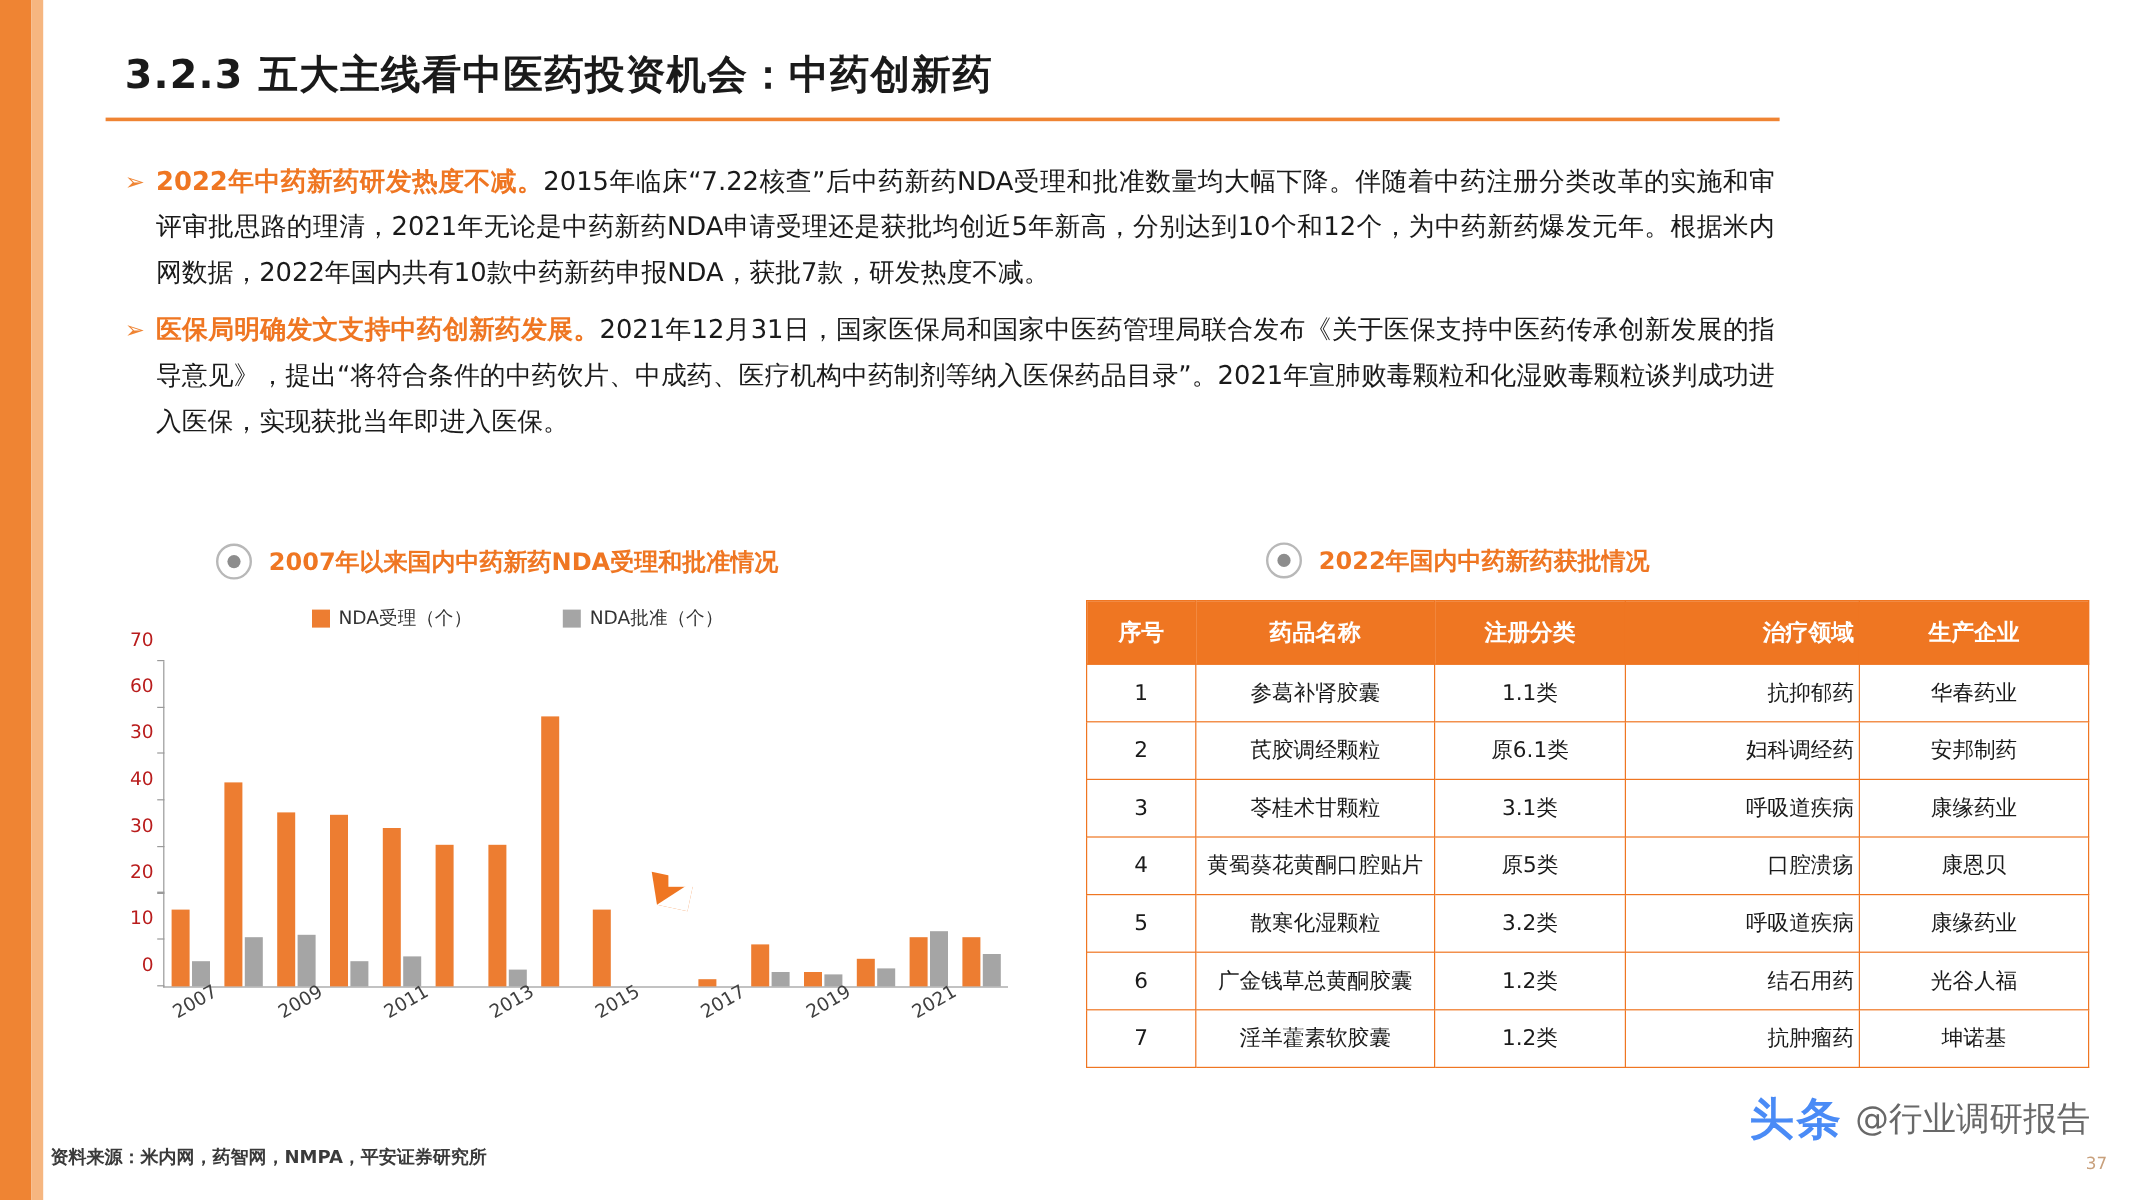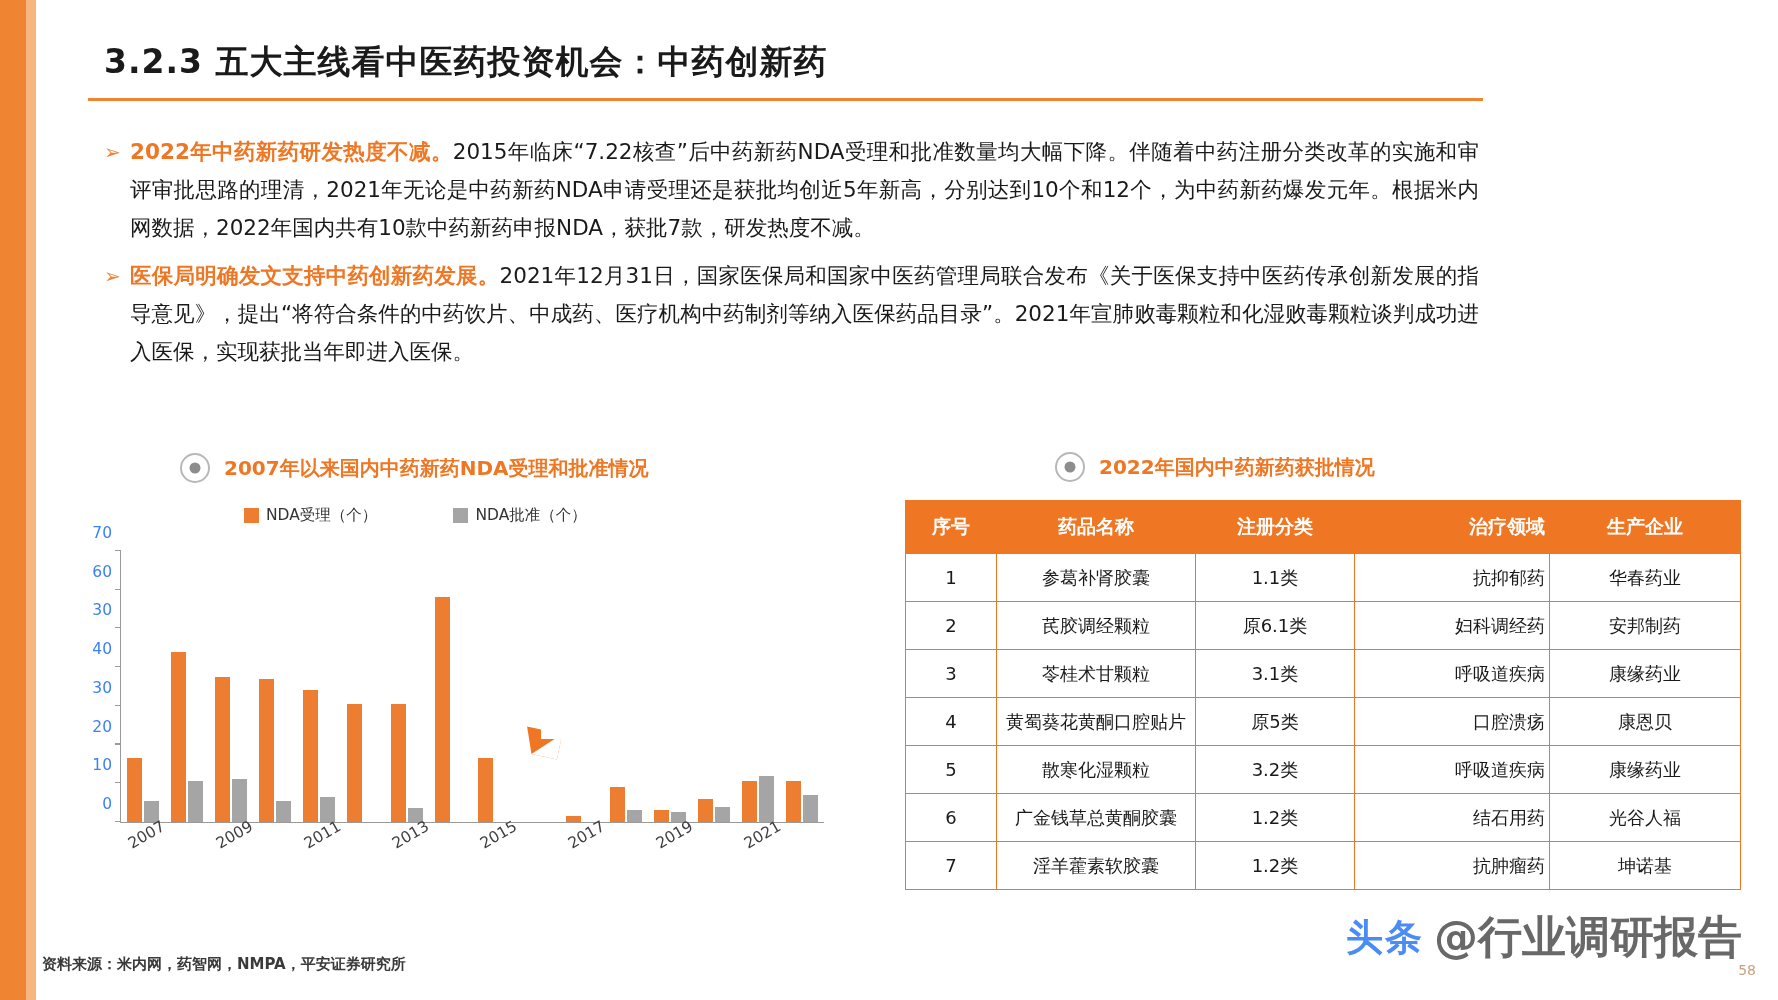--- a/index.html
+++ b/index.html
@@ -121,21 +121,21 @@
     color: #ef7622;
     font-family: "DejaVu Sans", sans-serif;
     white-space: nowrap;
   }
   #sec-head-chart { left: 180px; top: 453px; }
   #sec-head-table { left: 1055px; top: 452px; }
 
   
   .chart-wrap {
     position: absolute;
-    left: 54px;
+    left: 70px;
     top: 505px;
     width: 790px;
     height: 420px;
   }
   .legend {
     position: absolute;
     left: 190px;
     top: 0px;
     display: flex;
     align-items: center;
@@ -166,21 +166,21 @@
     border-left: 1.4px solid #9a9a9a;
     border-bottom: 1.4px solid #9a9a9a;
     box-sizing: border-box;
   }
   .ytick {
     position: absolute;
     right: 100%;
     margin-right: 9px;
     transform: translateY(-50%);
     font-size: 15.5px;
-    color: #3b82f6;
+    color: #b91c1c;
     font-family: "DejaVu Sans", sans-serif;
     white-space: nowrap;
   }
   .ytick-mark {
     position: absolute;
     right: 100%;
     width: 6px;
     height: 1.2px;
     background: #9a9a9a;
   }
@@ -326,22 +326,22 @@
     opacity: 0.92;
   }
   .wm-logo {
     font-size: 37px;
     font-weight: bold;
     color: #3b82f6;
     font-family: "DejaVu Sans", sans-serif;
     letter-spacing: 2px;
   }
   .wm-text {
-    font-size: 44px;
-    font-weight: bold;
+    font-size: 28px;
+    font-weight: normal;
     color: #5c5c5c;
     font-family: "DejaVu Sans", sans-serif;
     text-align: right;
   }
 </style>
 </head>
 <body>
 
 <div class="slide">
 
@@ -550,19 +550,19 @@
             <td class="col2">淫羊藿素软胶囊</td>
             <td class="col3">1.2类</td>
             <td class="col4">抗肿瘤药</td>
             <td class="col5">坤诺基</td>
           </tr>
         </tbody>
     </table>
   </div>
 
   <div class="source">资料来源：米内网，药智网，NMPA，平安证券研究所</div>
-  <div class="page-num">58</div>
+  <div class="page-num">37</div>
   <div class="watermark">
     <span class="wm-logo">头条</span>
     <span class="wm-text">@行业调研报告</span>
   </div>
 
 </div>
 
 </body></html>

